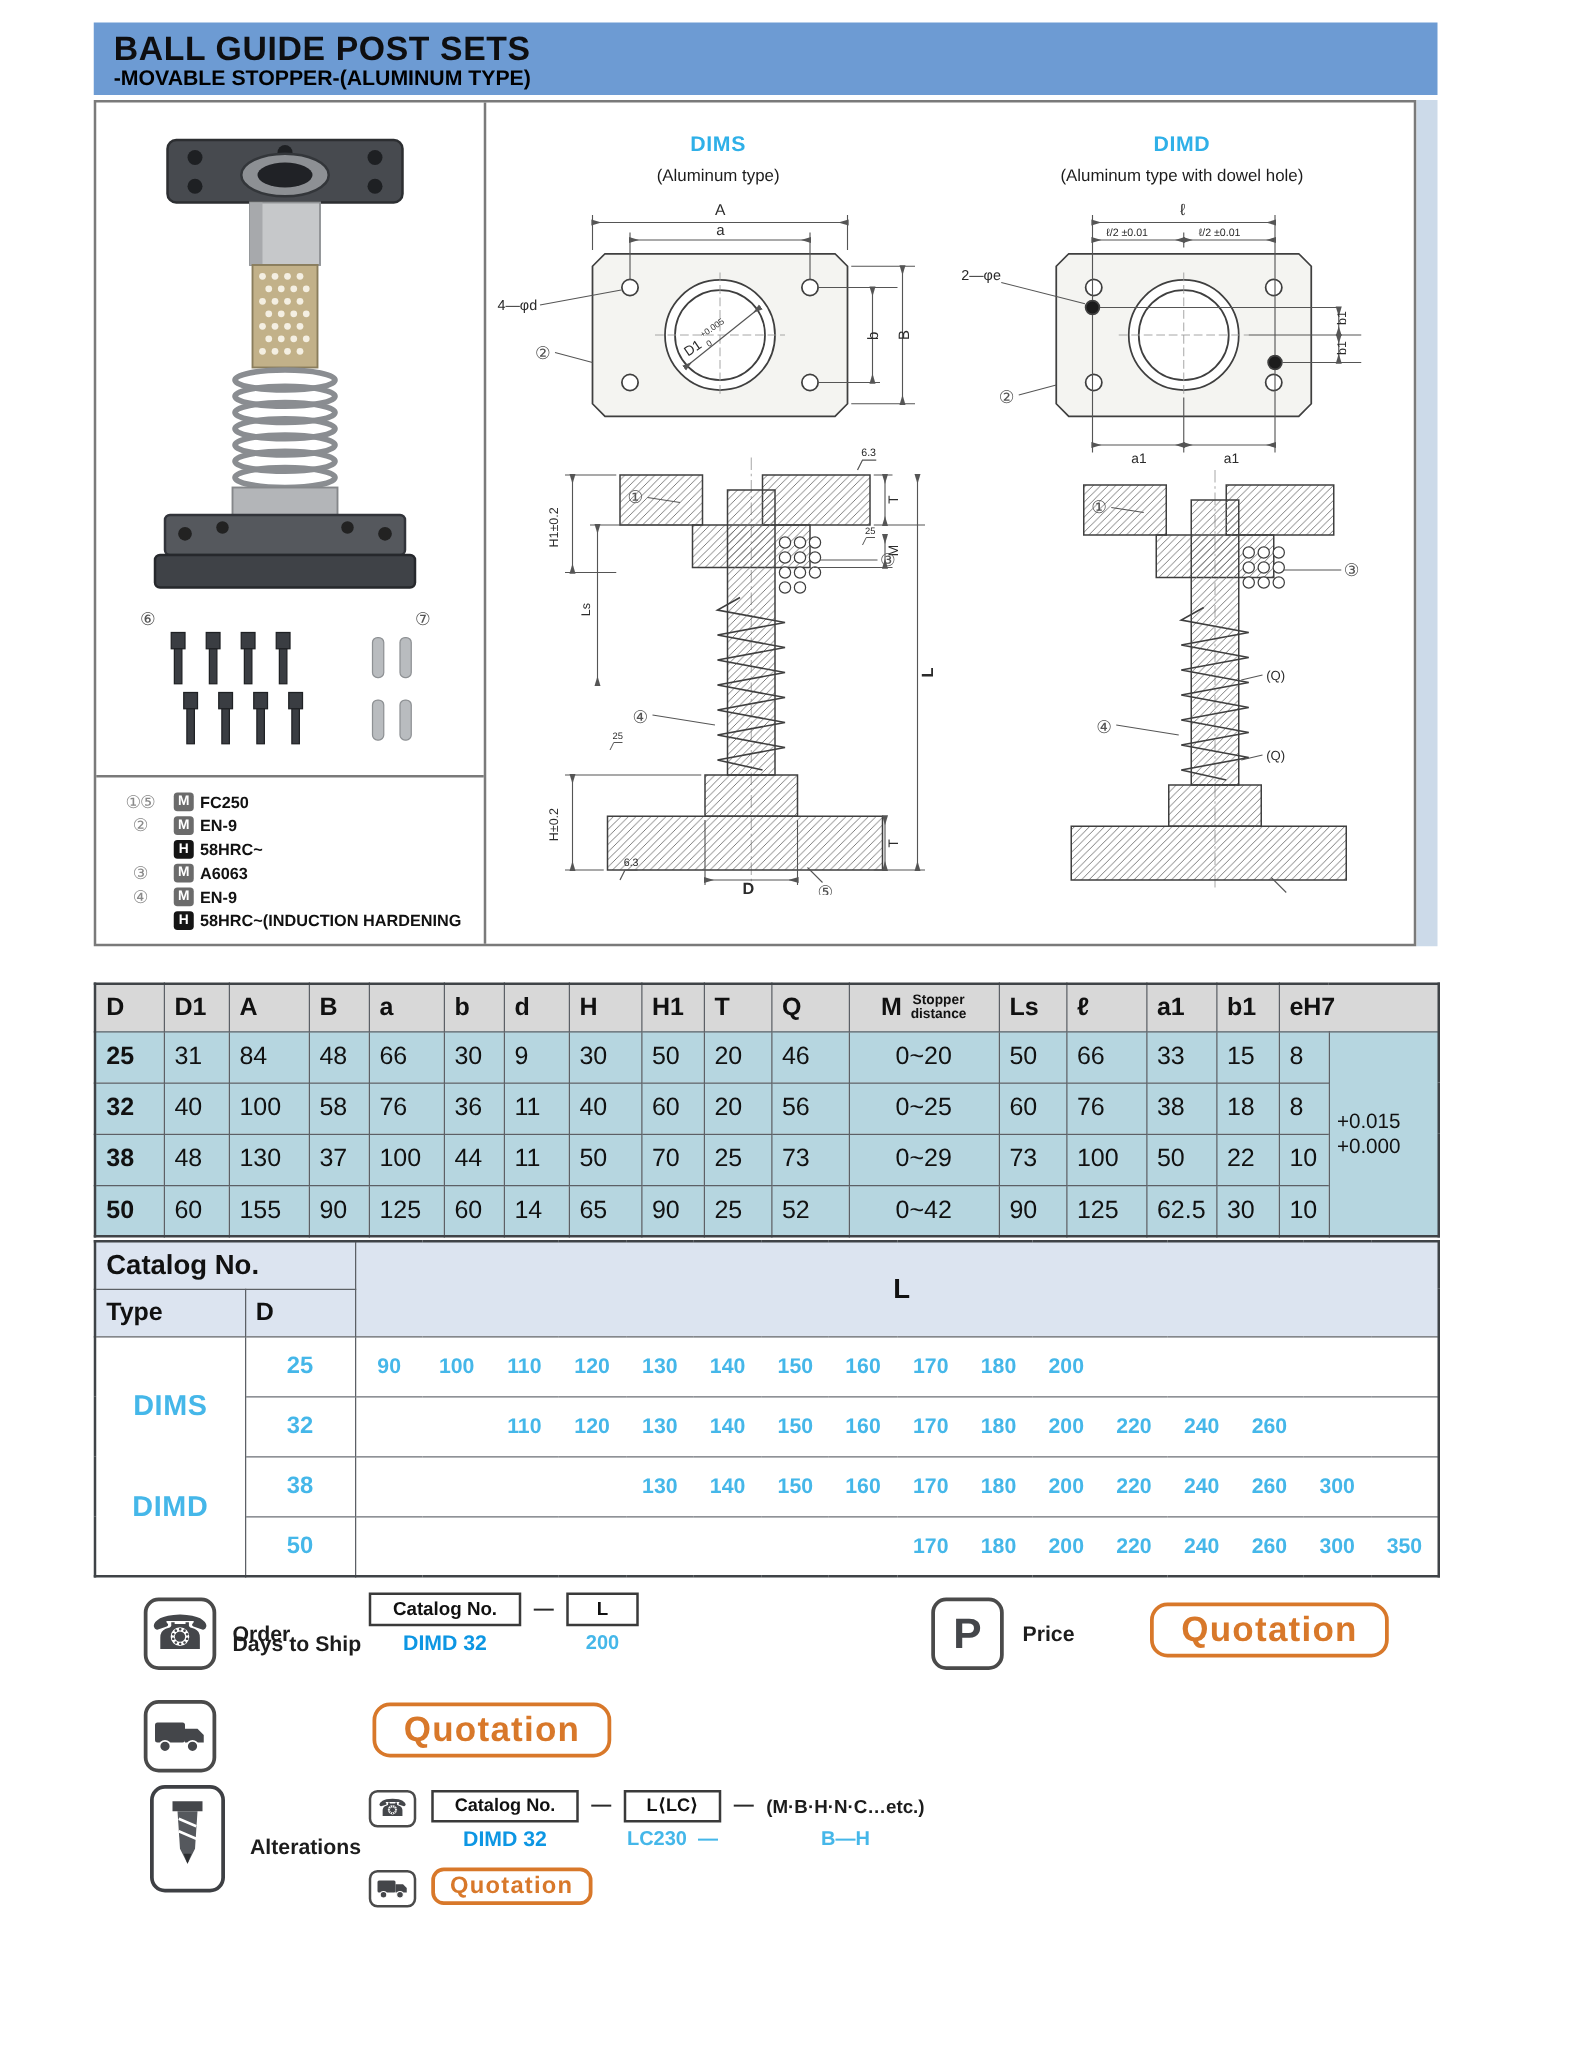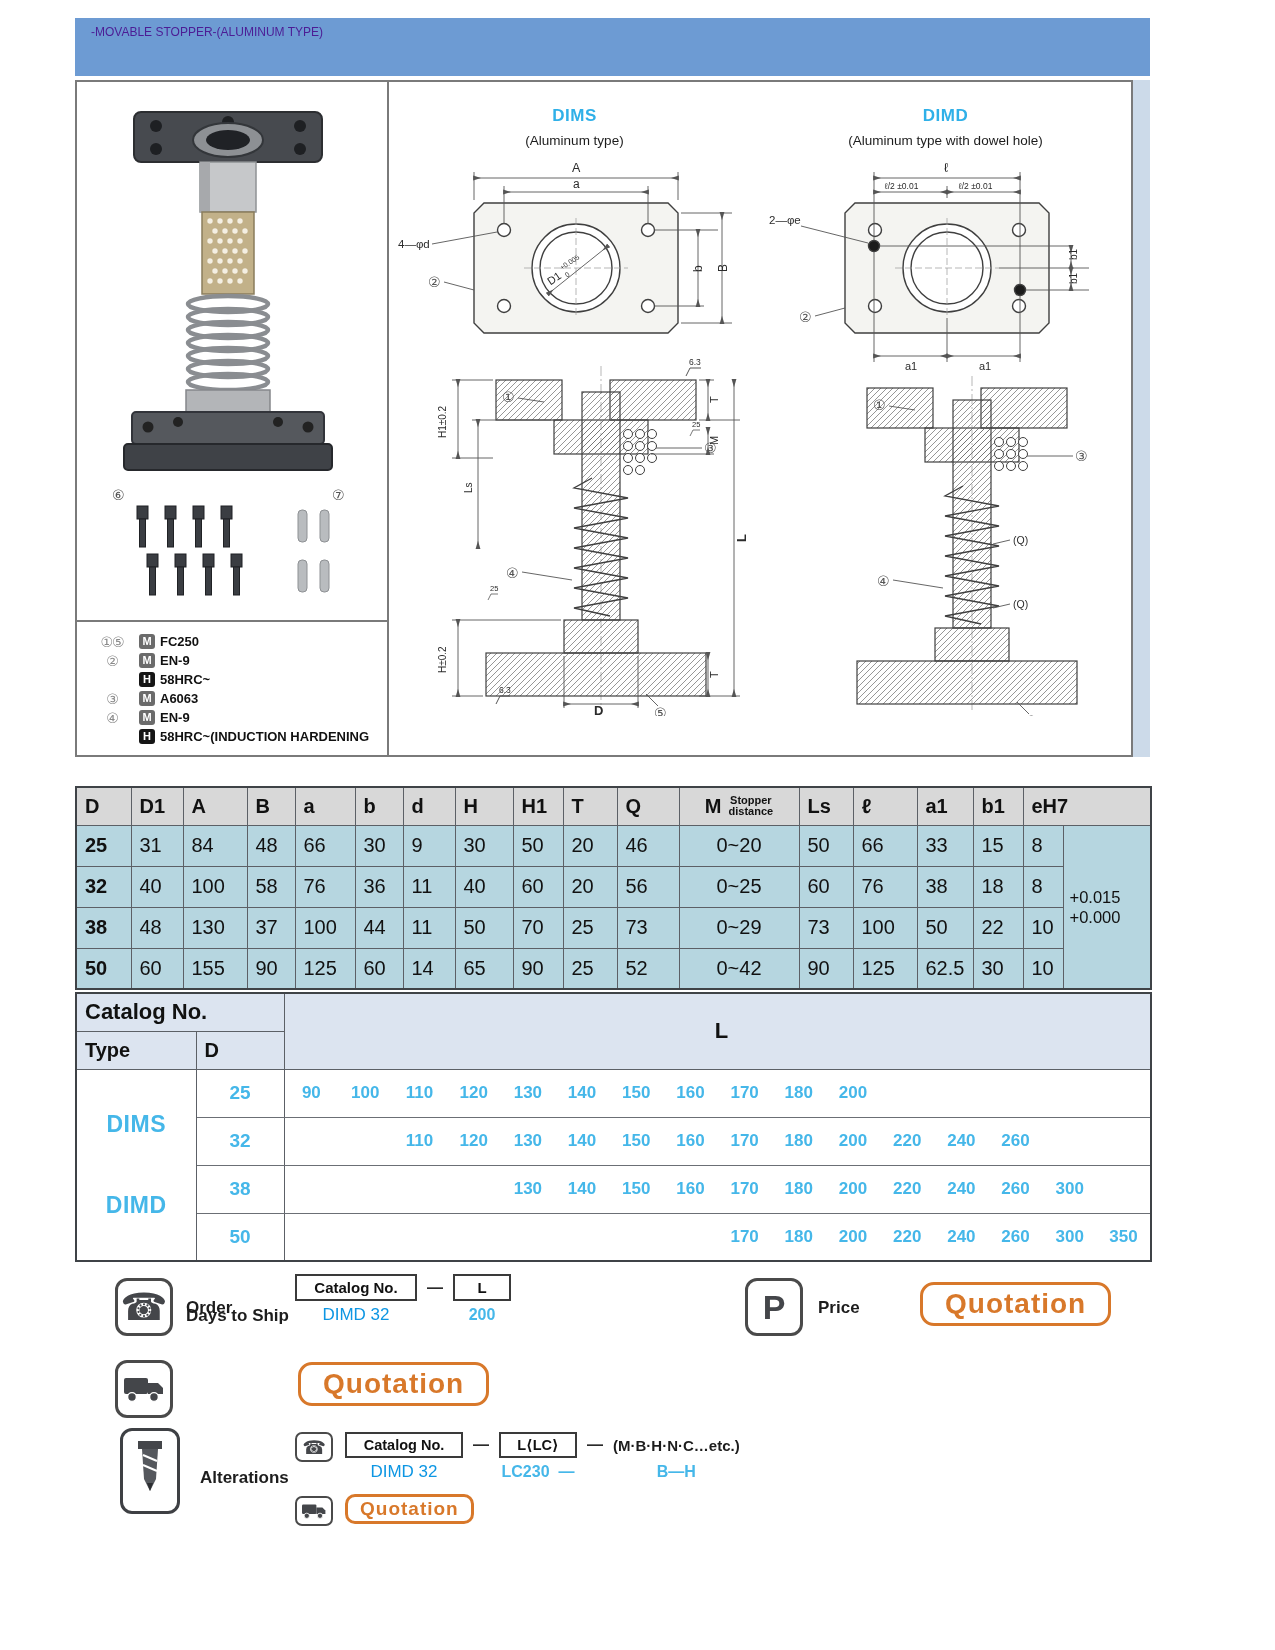--- a/index.html
+++ b/index.html
@@ -2,21 +2,21 @@
 <html><head>
 <meta charset="utf-8">
 <style>
   * { margin:0; padding:0; box-sizing:border-box; }
   body { background:#ffffff; font-family:"Liberation Sans","DejaVu Sans",sans-serif; color:#111; }
   .page { position:relative; width:1275px; height:1650px; background:#fff; margin:0 auto; overflow:hidden; }
 
   
   .hdr { position:absolute; left:75px; top:18px; width:1075px; height:58px; background:#6d9bd3; padding:7px 0 0 16px; }
   .hdr .title { font-size:27px; font-weight:800; letter-spacing:.5px; color:#0e0e10; line-height:28px; }
-  .hdr .subtitle { font-size:12px; font-weight:400; color:#4c1d95; }
+  .hdr .subtitle { font-size:17px; font-weight:700; color:#000000; }
 
   
   .panel { position:absolute; left:75px; top:80px; width:1058px; height:677px; background:#fff; border:2px solid #7a7a7a; display:flex; }
   .blue-strip { position:absolute; left:1133px; top:80px; width:17px; height:677px; background:#ccdae9; }
   .photo-col { width:312px; border-right:2px solid #7a7a7a; display:flex; flex-direction:column; }
   .photo-area { height:540px; border-bottom:2px solid #7a7a7a; display:flex; justify-content:center; }
   .legend { flex:1; padding:10px 10px 0 12px; }
   .legend-row { display:flex; align-items:center; height:19px; }
   .legend-nums { width:46px; text-align:center; font-size:14px; color:#8a8a8a; letter-spacing:-1px; }
   .badge { display:inline-block; width:16px; height:15px; border-radius:3px; color:#fff; font-size:11px; font-weight:700; text-align:center; line-height:15px; margin:0 5px 0 4px; }
@@ -59,35 +59,36 @@
   table.cat td.lcell { color:#45b7e9; font-weight:700; font-size:17px; text-align:center; border-bottom:1.4px solid #6b6f75; }
   table.cat tr:last-child td { border-bottom:none; }
 
   
   .icon-box { position:absolute; width:58px; height:58px; border:3px solid #4a4a4a; border-radius:12px; display:flex; align-items:center; justify-content:center; background:#fff; }
   .phone-glyph { font-size:38px; color:#44464a; line-height:1; }
   .flabel { position:absolute; font-weight:700; font-size:17px; color:#1d1d1d; }
   .codegrid { position:absolute; display:grid; grid-template-columns:auto auto auto auto auto auto; column-gap:10px; row-gap:4px; align-items:center; }
   .code-box { border:2px solid #3a3a3a; background:#fff; font-weight:700; font-size:15px; padding:3px 14px; text-align:center; }
   .dash { font-weight:700; font-size:16px; color:#2a2a2a; }
-  .ex-blue { color:#0d96e3; font-weight:400; font-size:17px; text-align:center; }
+  .ex-blue { color:#0d96e3; font-weight:700; font-size:17px; text-align:center; }
   .ex-cyan { color:#45b7e9; font-weight:700; font-size:16px; text-align:center; }
   .etc-text { font-weight:700; font-size:15px; color:#1d1d1d; }
   .quote { display:inline-flex; align-items:center; justify-content:center; border:3.5px solid #d8782a; border-radius:14px; color:#d8782a; font-weight:800; letter-spacing:1px; background:#fff; }
   .quote.big { font-size:28px; padding:3px 22px; }
   .quote.small { font-size:19px; padding:1px 12px; border-width:3px; border-radius:10px; }
   .minibox { width:38px; height:30px; border:2.5px solid #4a4a4a; border-radius:7px; display:flex; align-items:center; justify-content:center; background:#fff; }
   .alt-icon { position:absolute; width:60px; height:86px; border:3.5px solid #3e4044; border-radius:12px; background:#fff; display:flex; align-items:center; justify-content:center; }
 </style>
 </head>
 <body>
 
 <div class="page">
 
   <div class="hdr">
+    <div class="title">BALL GUIDE POST SETS</div>
     <div class="subtitle">-MOVABLE STOPPER-(ALUMINUM TYPE)</div>
   </div>
 
   <div class="blue-strip"></div>
   <div class="panel">
 
     <div class="photo-col">
       <div class="photo-area">
         <svg width="300" height="536" viewBox="0 0 300 536">
 

